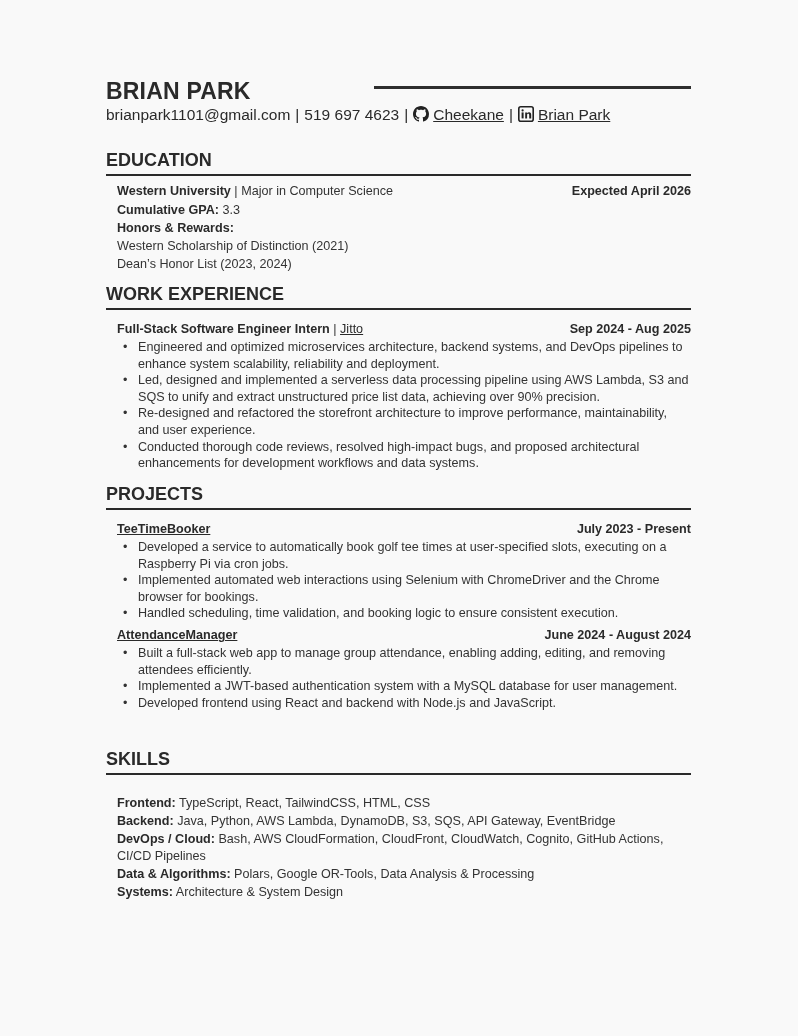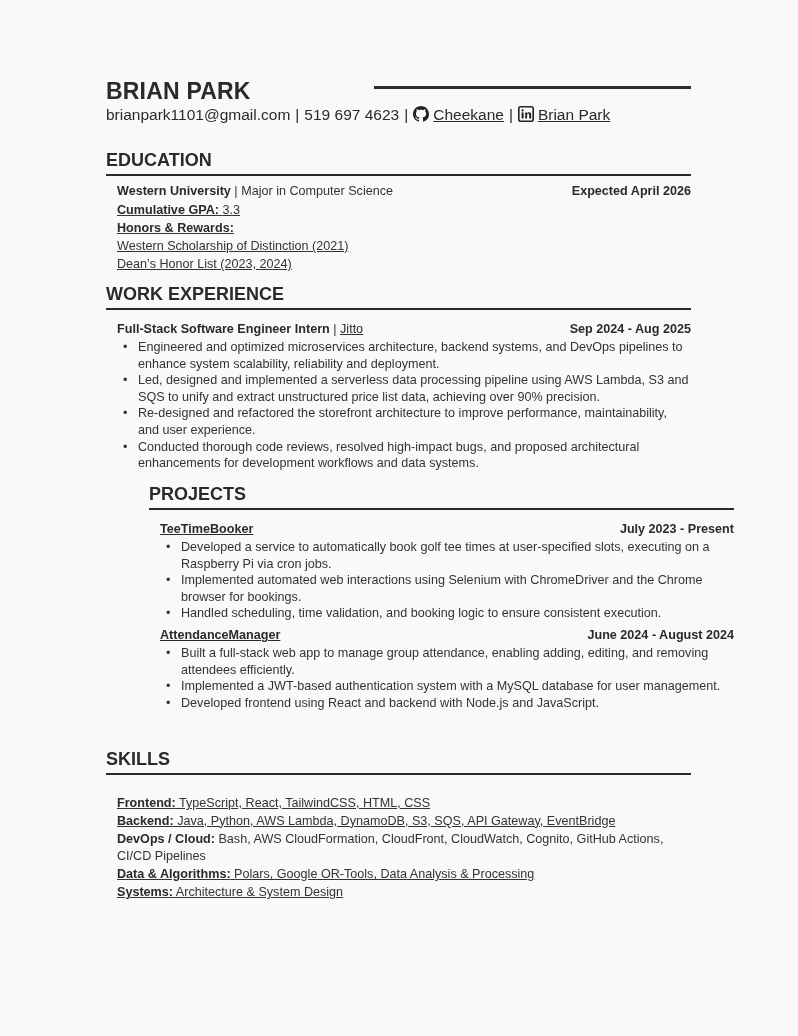--- a/index.html
+++ b/index.html
@@ -22,21 +22,21 @@
   }
   .contact a { color: #2a2a2a; text-decoration: underline; }
   .contact .sep { margin: 0 5px; }
   .icon { display: inline-flex; align-items: center; margin-right: 4px; }
   .section { position: absolute; left: 0; width: 585px; }
   .sec-title { font-size: 18px; font-weight: bold; color: #2a2a2a; height: 20px; line-height: 20px; }
   .sec-rule { height: 2px; background: #2a2a2a; margin-top: 4px; }
   .body { padding-left: 11px; font-size: 12.6px; color: #333; }
   .row { display: flex; justify-content: space-between; height: 19px; line-height: 19px; align-items: flex-end; }
   .row b, .b { font-weight: bold; color: #2a2a2a; }
-  .line { height: 18px; line-height: 18px; text-decoration: underline; }
+  .line { height: 18px; line-height: 18px; }
   ul { margin: 0; padding: 0; list-style: none; }
   li { position: relative; padding-left: 21px; line-height: 16.6px; margin-bottom: 0; }
   li::before { content: "•"; position: absolute; left: 6px; top: 0; color: #333; }
   .ul-link { text-decoration: underline; color: #2a2a2a; }
   .proj-head { margin-top: 2px; }
   .skills .line { height: 17.8px; line-height: 17.8px; }
 </style>
 </head>
 <body>
 
@@ -104,21 +104,21 @@
       </div>
       <ul>
         <li>Engineered and optimized microservices architecture, backend systems, and DevOps pipelines to enhance system scalability, reliability and deployment.</li>
         <li>Led, designed and implemented a serverless data processing pipeline using AWS Lambda, S3 and SQS to unify and extract unstructured price list data, achieving over 90% precision.</li>
         <li>Re-designed and refactored the storefront architecture to improve performance, maintainability, and user experience.</li>
         <li>Conducted thorough code reviews, resolved high-impact bugs, and proposed architectural enhancements for development workflows and data systems.</li>
       </ul>
     </div>
   </div>
 
-  <div class="section" style="top:484px;margin-left:43px;">
+  <div class="section" style="top:484px;">
     <div class="sec-title">PROJECTS</div>
     <div class="sec-rule"></div>
     <div class="body" style="margin-top:10px;">
       <div class="row">
         <b class="ul-link">TeeTimeBooker</b>
         <b>July 2023 - Present</b>
       </div>
       <ul>
         <li>Developed a service to automatically book golf tee times at user-specified slots, executing on a Raspberry Pi via cron jobs.</li>
         <li>Implemented automated web interactions using Selenium with ChromeDriver and the Chrome browser for bookings.</li>

